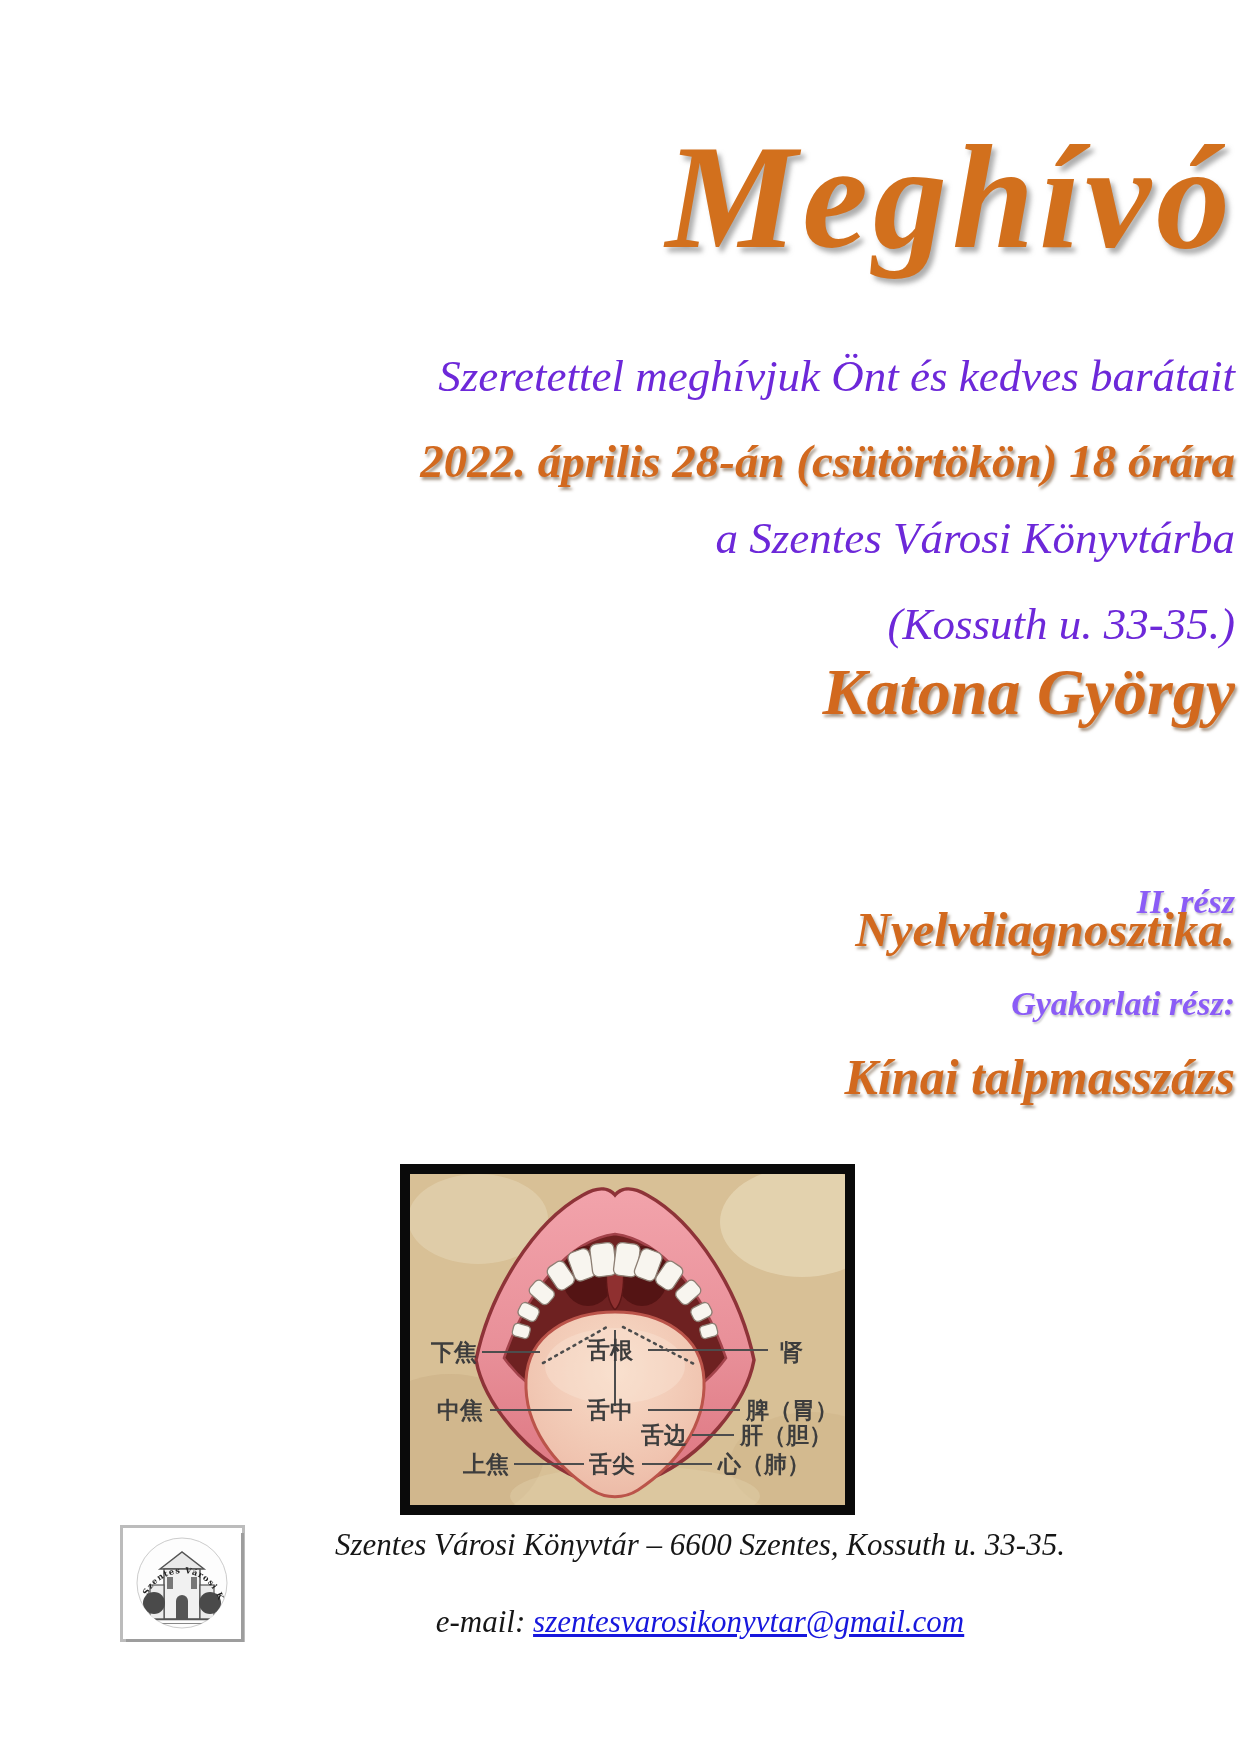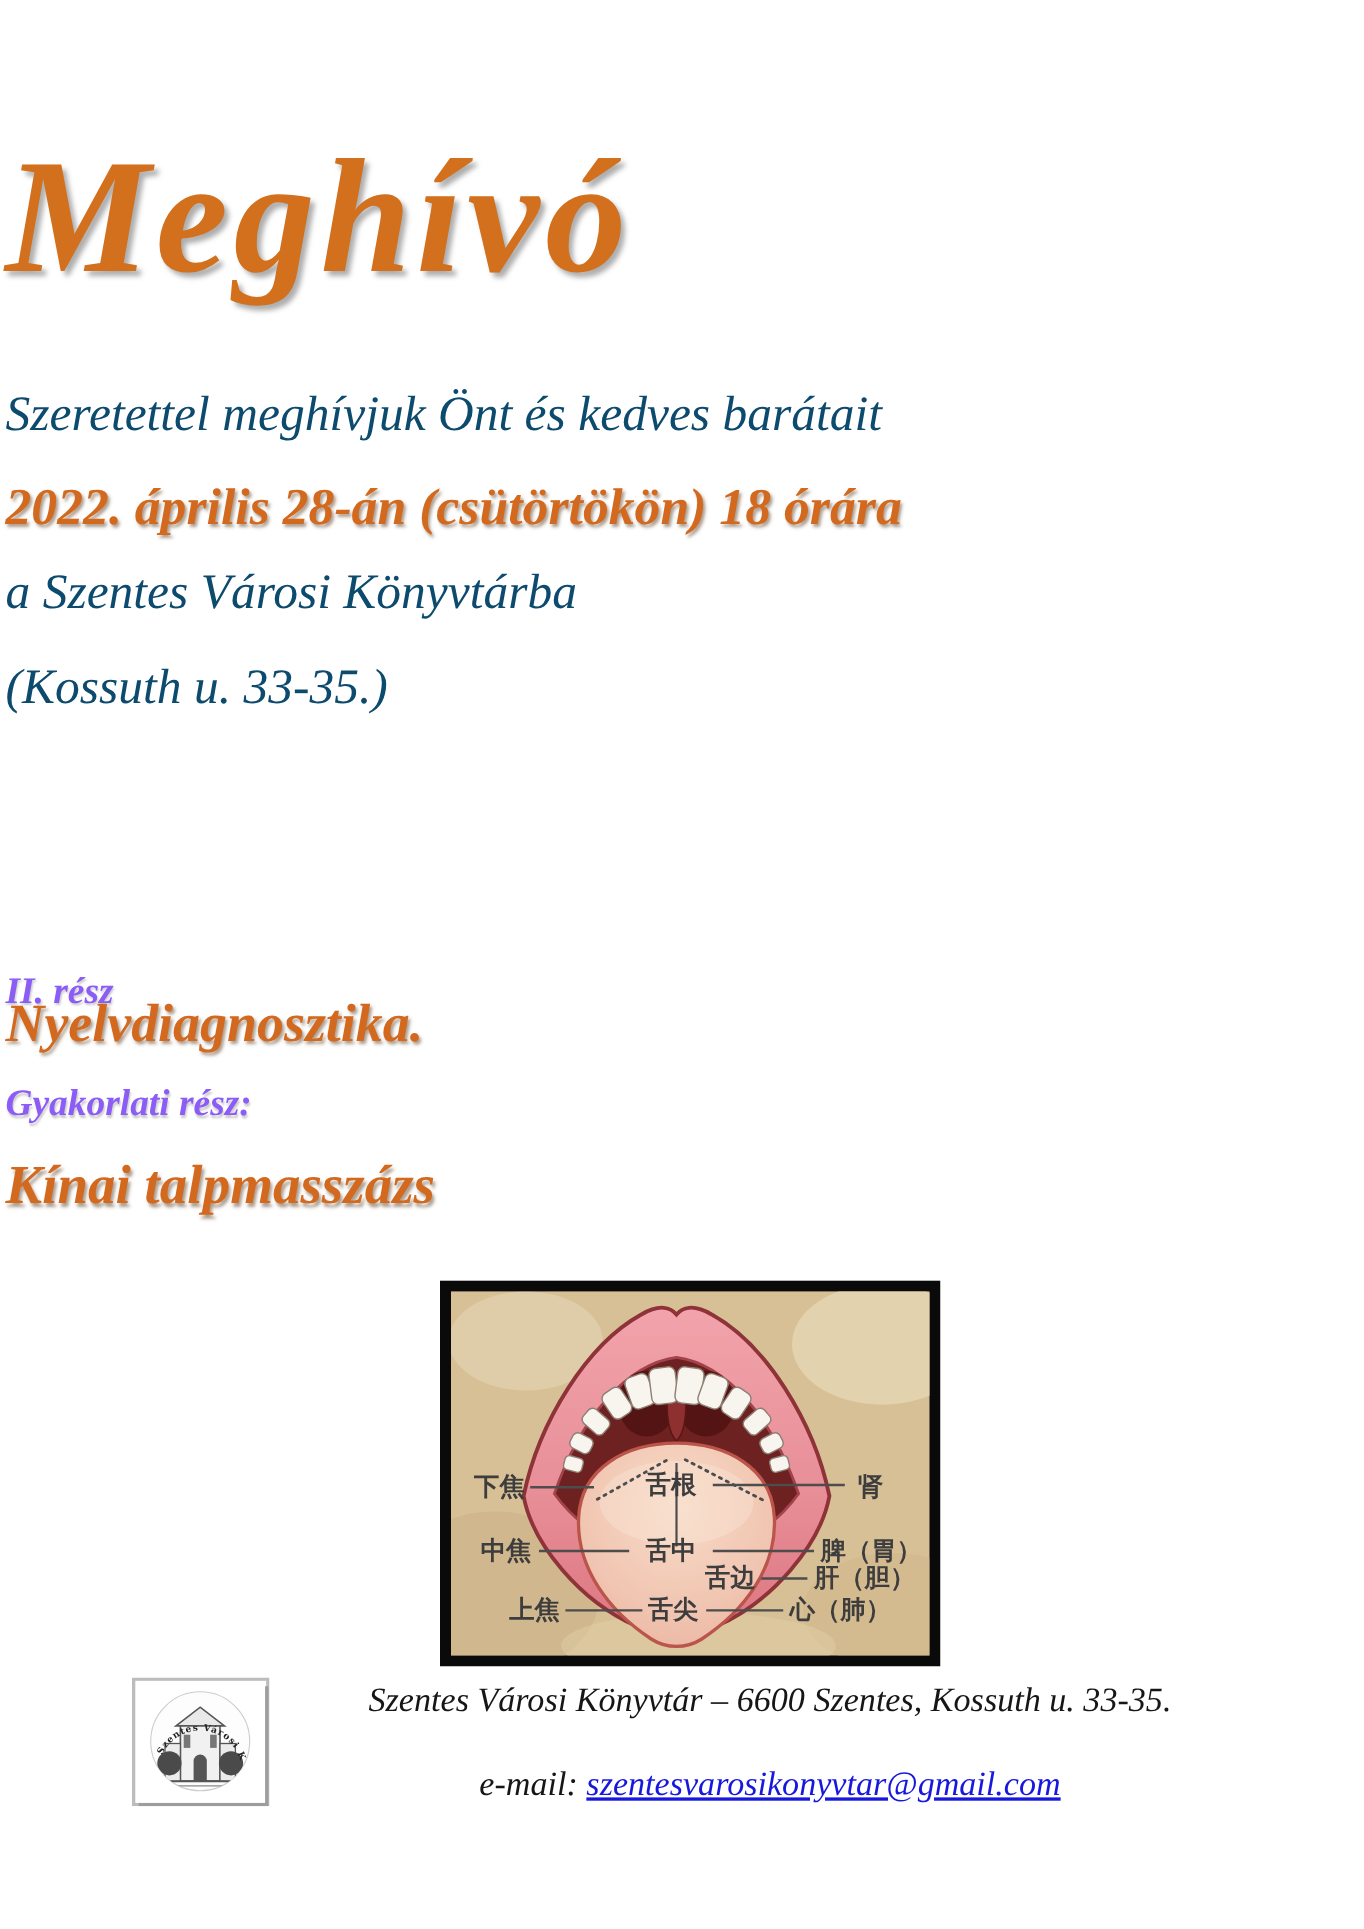--- a/index.html
+++ b/index.html
@@ -3,32 +3,32 @@
 <meta charset="utf-8">
 <style>
   html,body { margin:0; padding:0; background:#ffffff; }
   .page {
     position:relative; width:1240px; height:1754px;
     background:#ffffff; overflow:hidden;
     font-family:"Liberation Serif","DejaVu Serif",serif;
   }
   .line {
     position:absolute; left:5px; width:1230px; margin:0;
-    text-align:left; font-style:italic; line-height:1.08;
+    text-align:right; font-style:italic; line-height:1.08;
   }
   .title {
     font-size:148px; font-weight:bold; letter-spacing:5px;
     color:#d2701d;
     text-shadow:4px 5px 5px rgba(120,120,120,.6);
   }
   .orange {
     color:#d2691e; font-weight:bold;
     text-shadow:2px 3px 3px rgba(90,60,30,.5);
   }
-  .black { color:#0c4a6e; }
+  .black { color:#6d28d9; }
   .blackbold {
     color:#8b5cf6; font-weight:bold;
     text-shadow:1px 2px 2px rgba(120,120,120,.4);
   }
   .diagram-frame { position:absolute; left:388px; top:1152px; width:455px; height:351px; margin:12px; }
   .diagram-frame svg { display:block; width:100%; height:100%; }
   .logo-box { position:absolute; left:120px; top:1525px; width:125px; height:117px; }
   .logo-box svg { display:block; width:100%; height:100%; }
   .footer-line {
     position:absolute; left:160px; width:1080px; margin:0;
@@ -49,20 +49,21 @@
   <h1 class="line title" style="top:118px">Meghívó</h1>
 
   <p class="line black" style="top:352px;font-size:45px">Szeretettel meghívjuk Önt és kedves barátait</p>
 
   <p class="line orange" style="top:436px;font-size:47px">2022. április 28-án (csütörtökön) 18 órára</p>
 
   <p class="line black" style="top:514px;font-size:45px">a Szentes Városi Könyvtárba</p>
 
   <p class="line black" style="top:600px;font-size:45px">(Kossuth u. 33-35.)</p>
 
+  <p class="line orange" style="top:656px;font-size:66px">Katona György</p>
 
 
   <p class="line blackbold" style="top:884px;font-size:34px">II. rész</p>
 
   <p class="line orange" style="top:904px;font-size:49px;top:904px">Nyelvdiagnosztika.</p>
 
   <p class="line blackbold" style="top:986px;font-size:34px">Gyakorlati rész:</p>
 
   <p class="line orange" style="top:1050px;font-size:50px">Kínai talpmasszázs</p>
 

